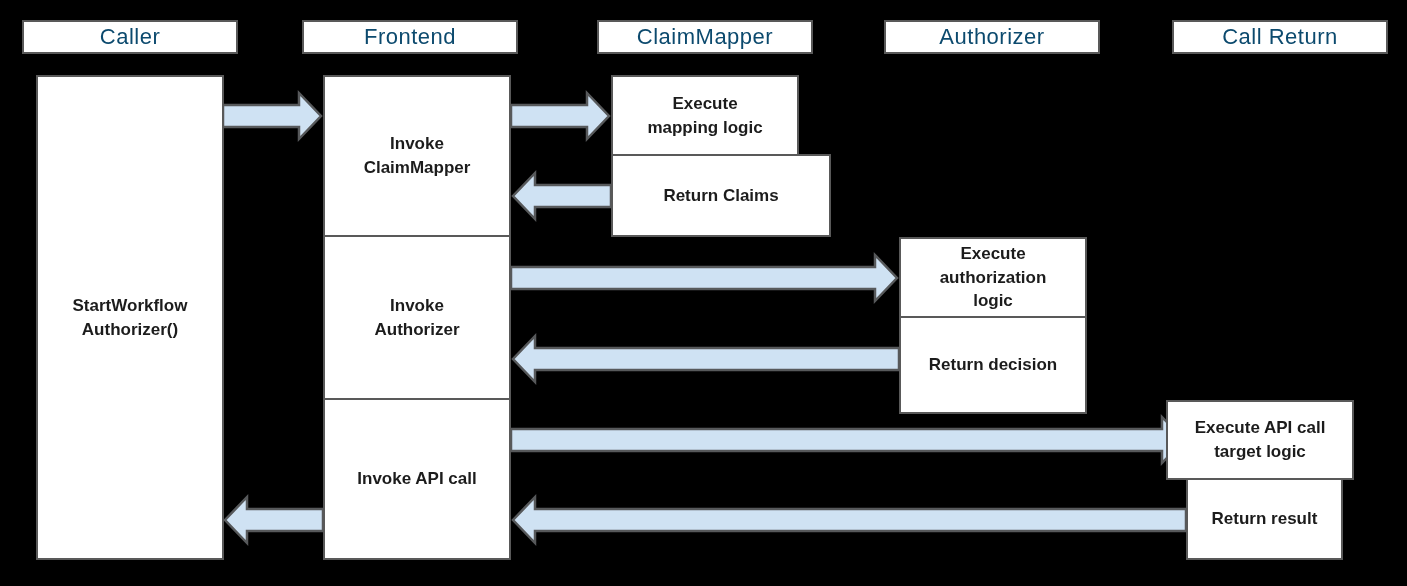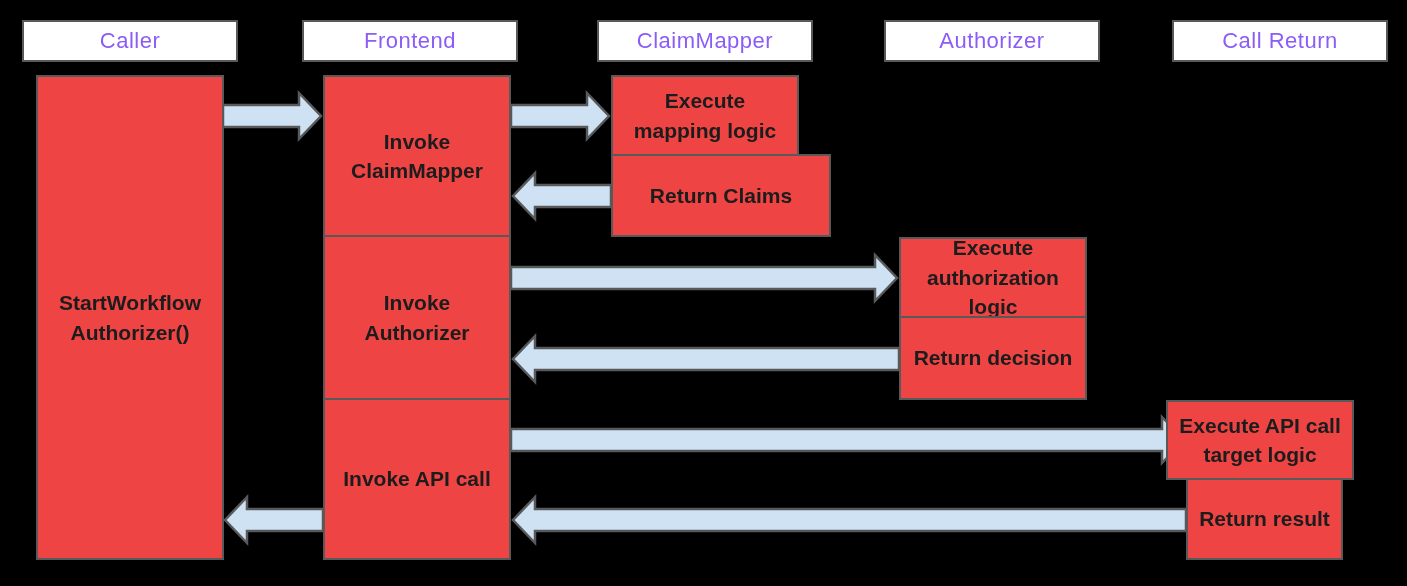--- a/index.html
+++ b/index.html
@@ -18,44 +18,44 @@
   }
   .arrows polygon {
     fill: #cfe2f3;
     stroke: #57595b;
     stroke-width: 2.5;
   }
   .lane-header {
     position: absolute;
     top: 20px;
     width: 216px;
-    height: 42px;
+    height: 34px;
     background: #ffffff;
     border: 2px solid #595959;
     box-sizing: border-box;
     display: flex;
     align-items: center;
     justify-content: center;
     z-index: 2;
     font-size: 22px;
     font-weight: 400;
     letter-spacing: 0.5px;
-    color: #8b5cf6;
+    color: #0c4a6e;
   }
   .box {
     position: absolute;
-    background: #ef4444;
+    background: #ffffff;
     border: 2px solid #595959;
     box-sizing: border-box;
     display: flex;
     align-items: center;
     justify-content: center;
     text-align: center;
     z-index: 2;
-    font-size: 21px;
+    font-size: 17px;
     font-weight: 700;
     line-height: 1.4;
     color: #1c1c1c;
     white-space: pre-line;
   }
 </style>
 </head>
 <body>
 
 <div class="canvas">
@@ -110,21 +110,21 @@
   </div>
   <div class="box" style="left:611px; top:154px; width:220px; height:83px;">
     <span>Return Claims</span>
   </div>
 
   <div class="box" style="left:899px; top:237px; width:188px; height:81px;">
     <span>Execute
 authorization
 logic</span>
   </div>
-  <div class="box" style="left:899px; top:316px; width:188px; height:84px;">
+  <div class="box" style="left:899px; top:316px; width:188px; height:98px;">
     <span>Return decision</span>
   </div>
 
   <div class="box" style="left:1166px; top:400px; width:188px; height:80px;">
     <span>Execute API call
 target logic</span>
   </div>
   <div class="box" style="left:1186px; top:478px; width:157px; height:82px;">
     <span>Return result</span>
   </div>

